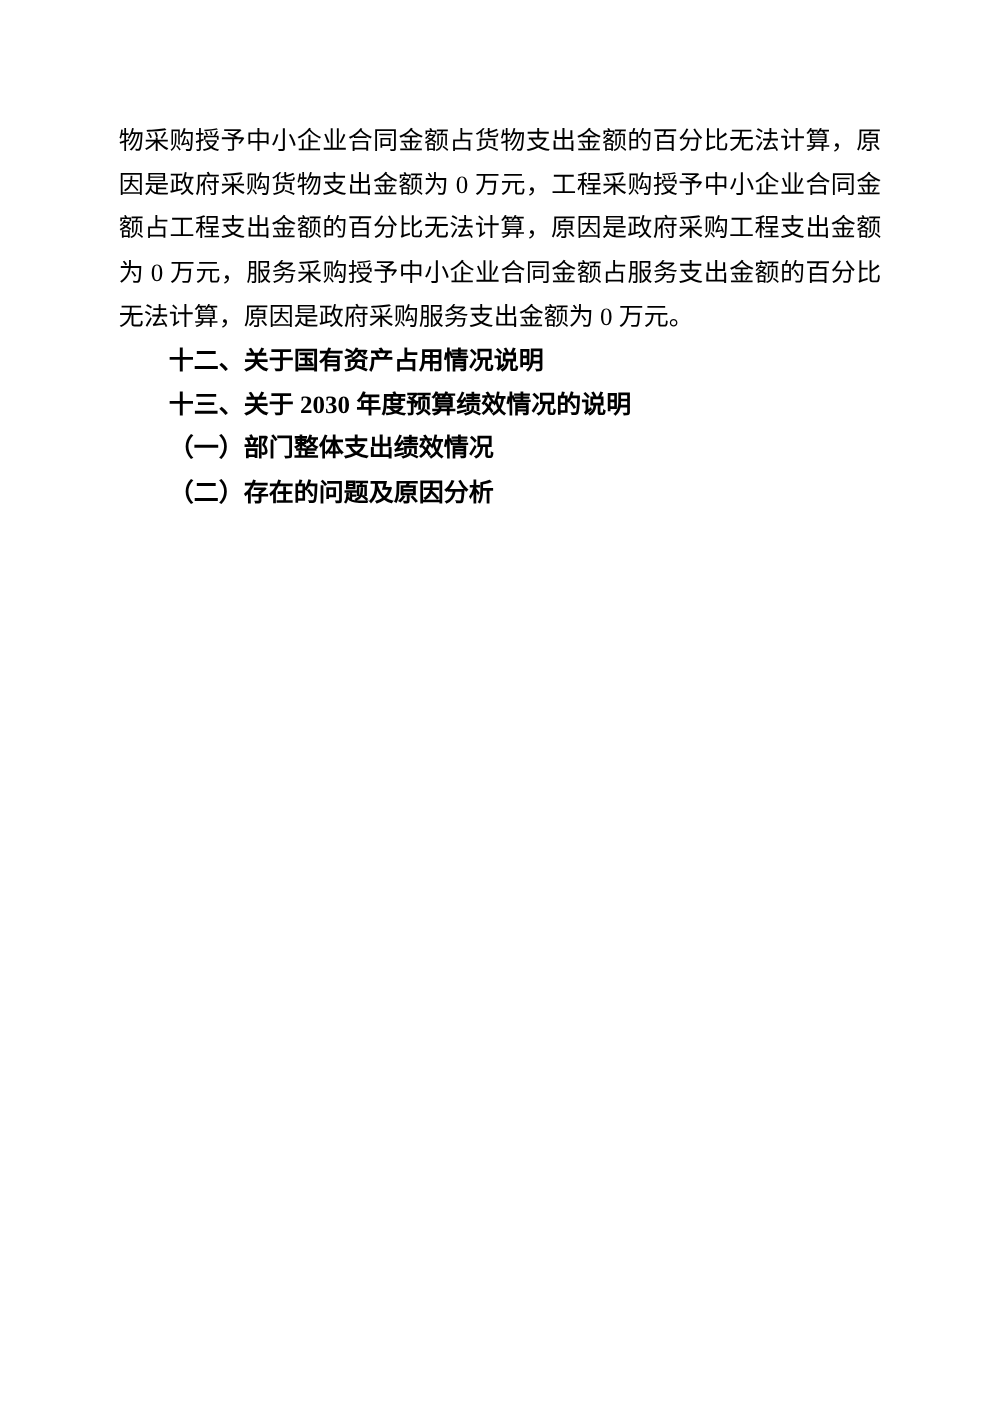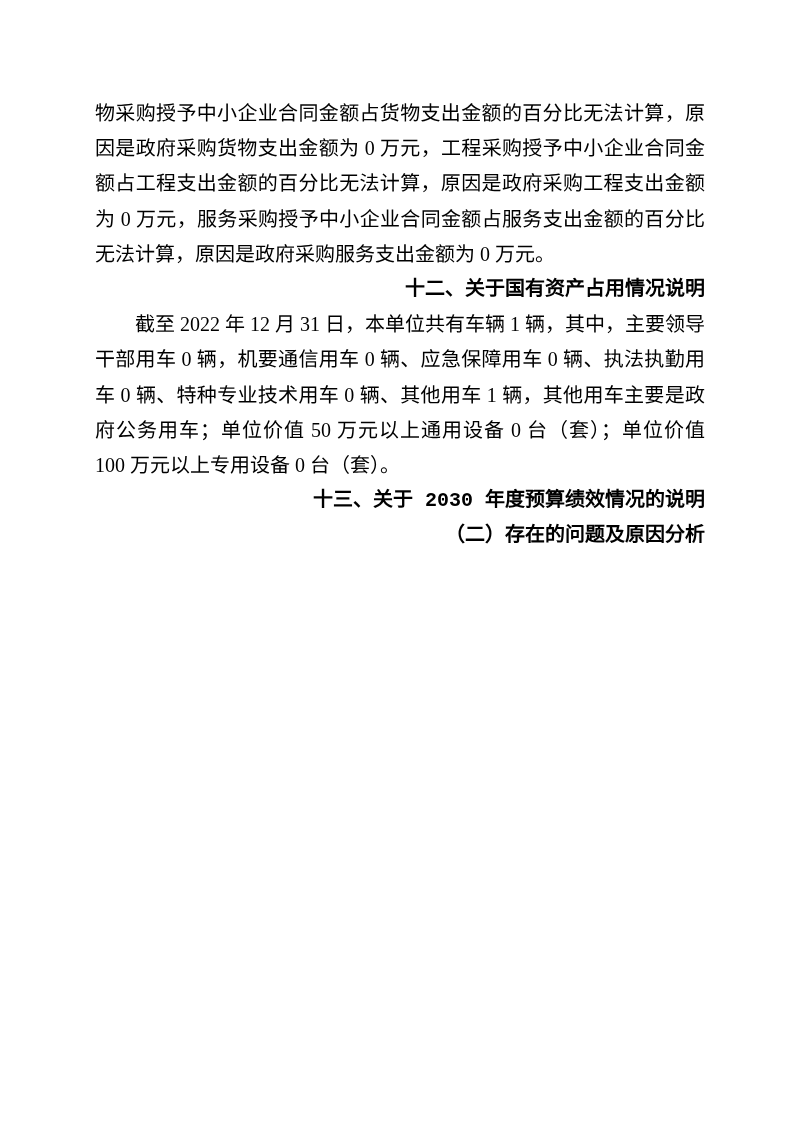--- a/index.html
+++ b/index.html
@@ -27,37 +27,37 @@
   .body-par {
     font-family: "Liberation Serif", "DejaVu Serif", serif;
     text-align: justify;
     text-justify: inter-character;
     text-indent: 2em;
   }
   .body-par.no-indent {
     text-indent: 0;
   }
   .heading {
-    font-family: Liberation Mono, monospace;
+    font-family: Liberation Serif, serif;
     font-weight: bold;
-    text-align: right;
+    text-align: left;
     text-indent: 2em;
   }
 </style>
 </head>
 <body>
 
 <div class="page">
 
   <p class="doc-block body-par no-indent">物采购授予中小企业合同金额占货物支出金额的百分比无法计算，原因是政府采购货物支出金额为 0 万元，工程采购授予中小企业合同金额占工程支出金额的百分比无法计算，原因是政府采购工程支出金额为 0 万元，服务采购授予中小企业合同金额占服务支出金额的百分比无法计算，原因是政府采购服务支出金额为 0 万元。</p>
 
   <h2 class="doc-block heading">十二、关于国有资产占用情况说明</h2>
 
-  <p class="doc-block body-par">截至 2022 年 12 月 31 日，本单位共有车辆 1 辆，其中，主要领导干部用车 0 辆，机要通信用车 0 辆、应急保障用车 0 辆、执法执勤用车 0 辆、特种专业技术用车 0 辆、其他用车 1 辆，其他用车主要是政府公务用车；单位价值 50 万元以上通用设备 0 台（套）；单位价值 100 万元以上专用设备 0 台（套）。</p>
 
   <h2 class="doc-block heading">十三、关于 2030 年度预算绩效情况的说明</h2>
 
+  <h3 class="doc-block heading">（一）部门整体支出绩效情况</h3>
 
 
   <h3 class="doc-block heading">（二）存在的问题及原因分析</h3>
 
 
 </div>
 
 </body></html>

